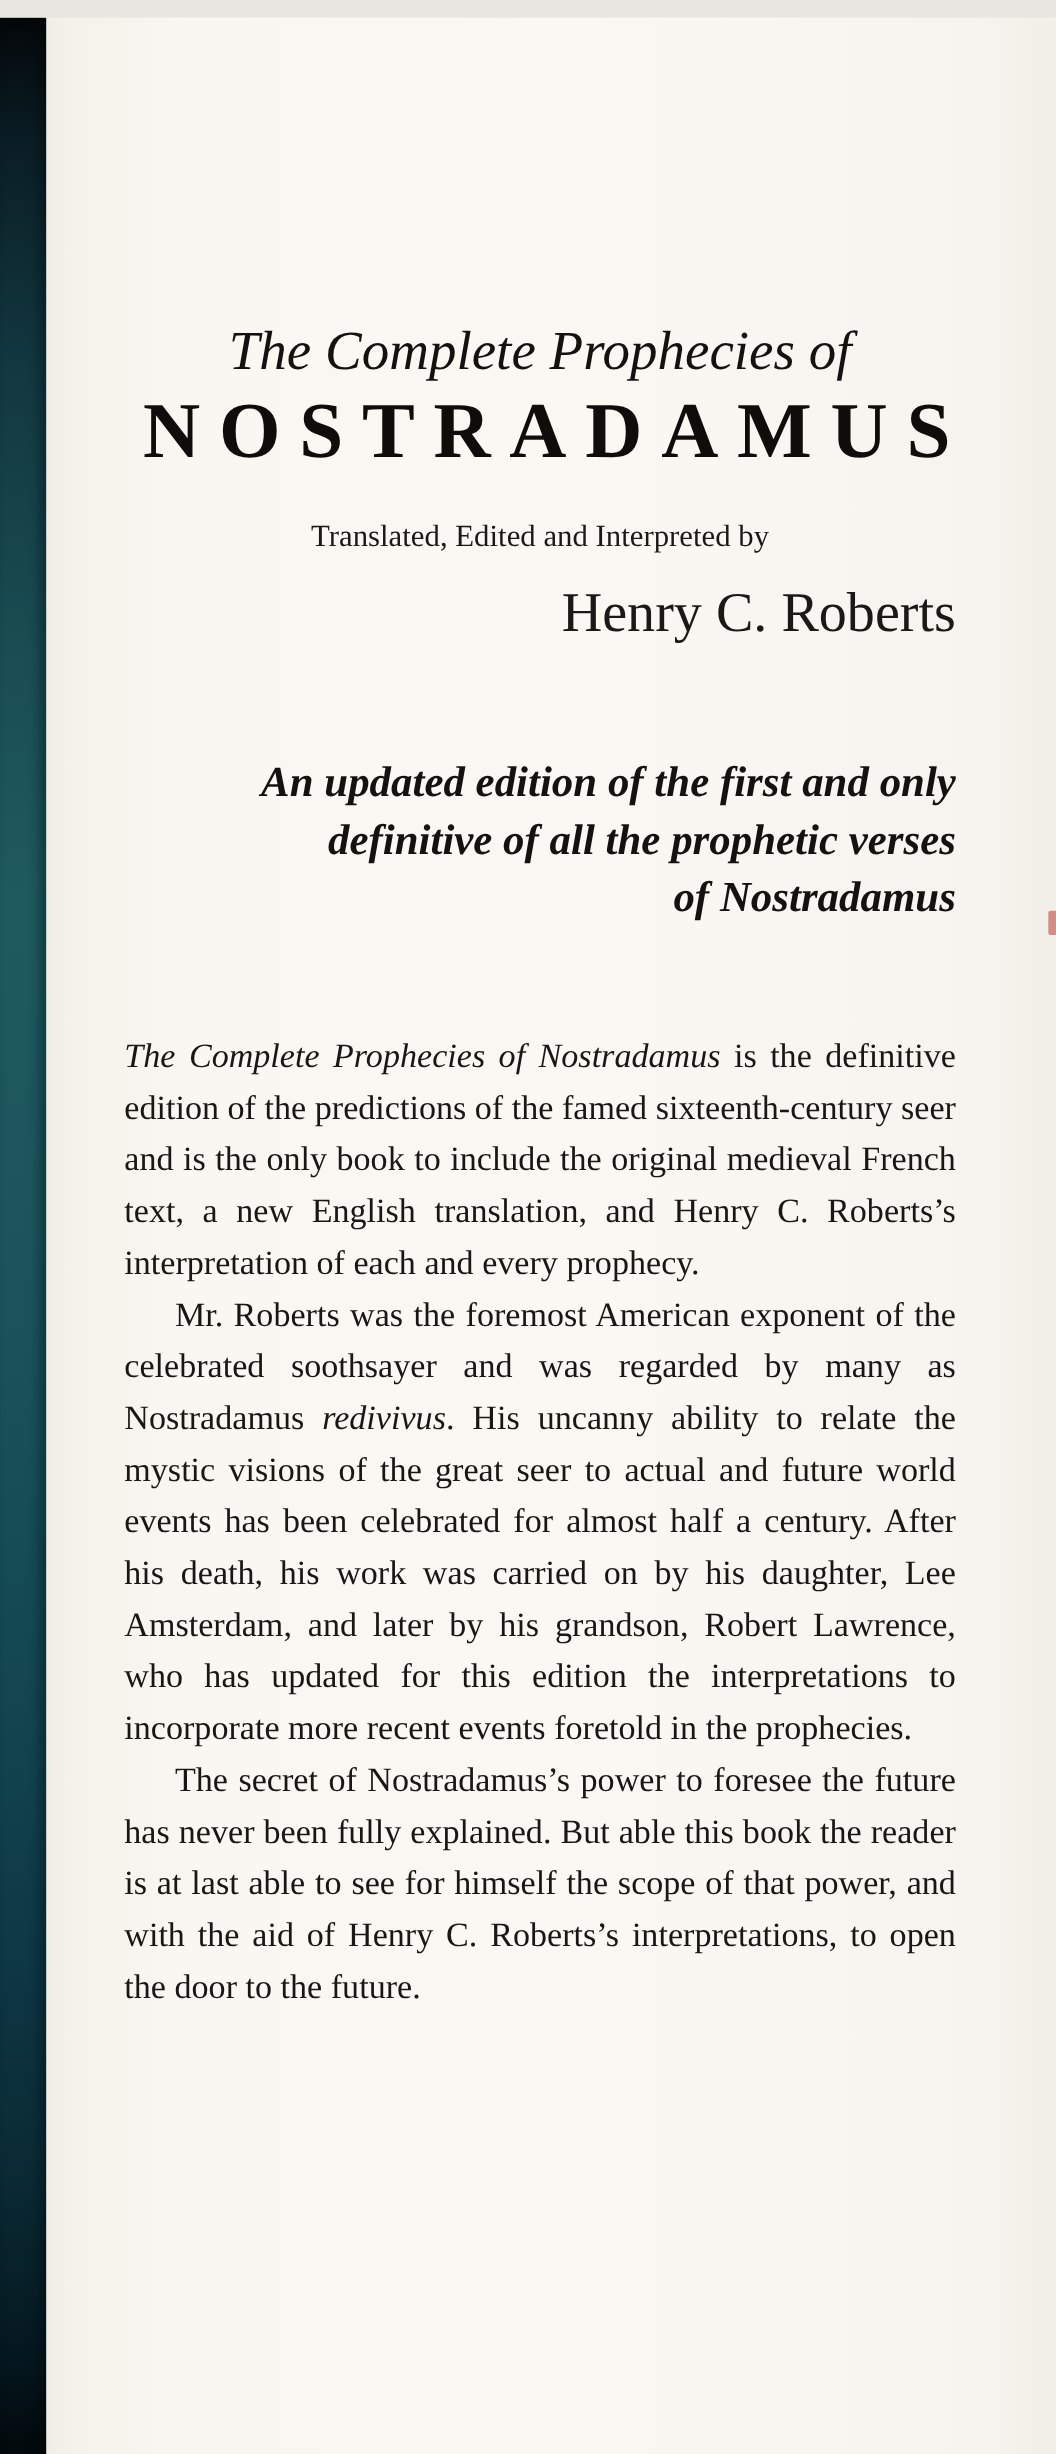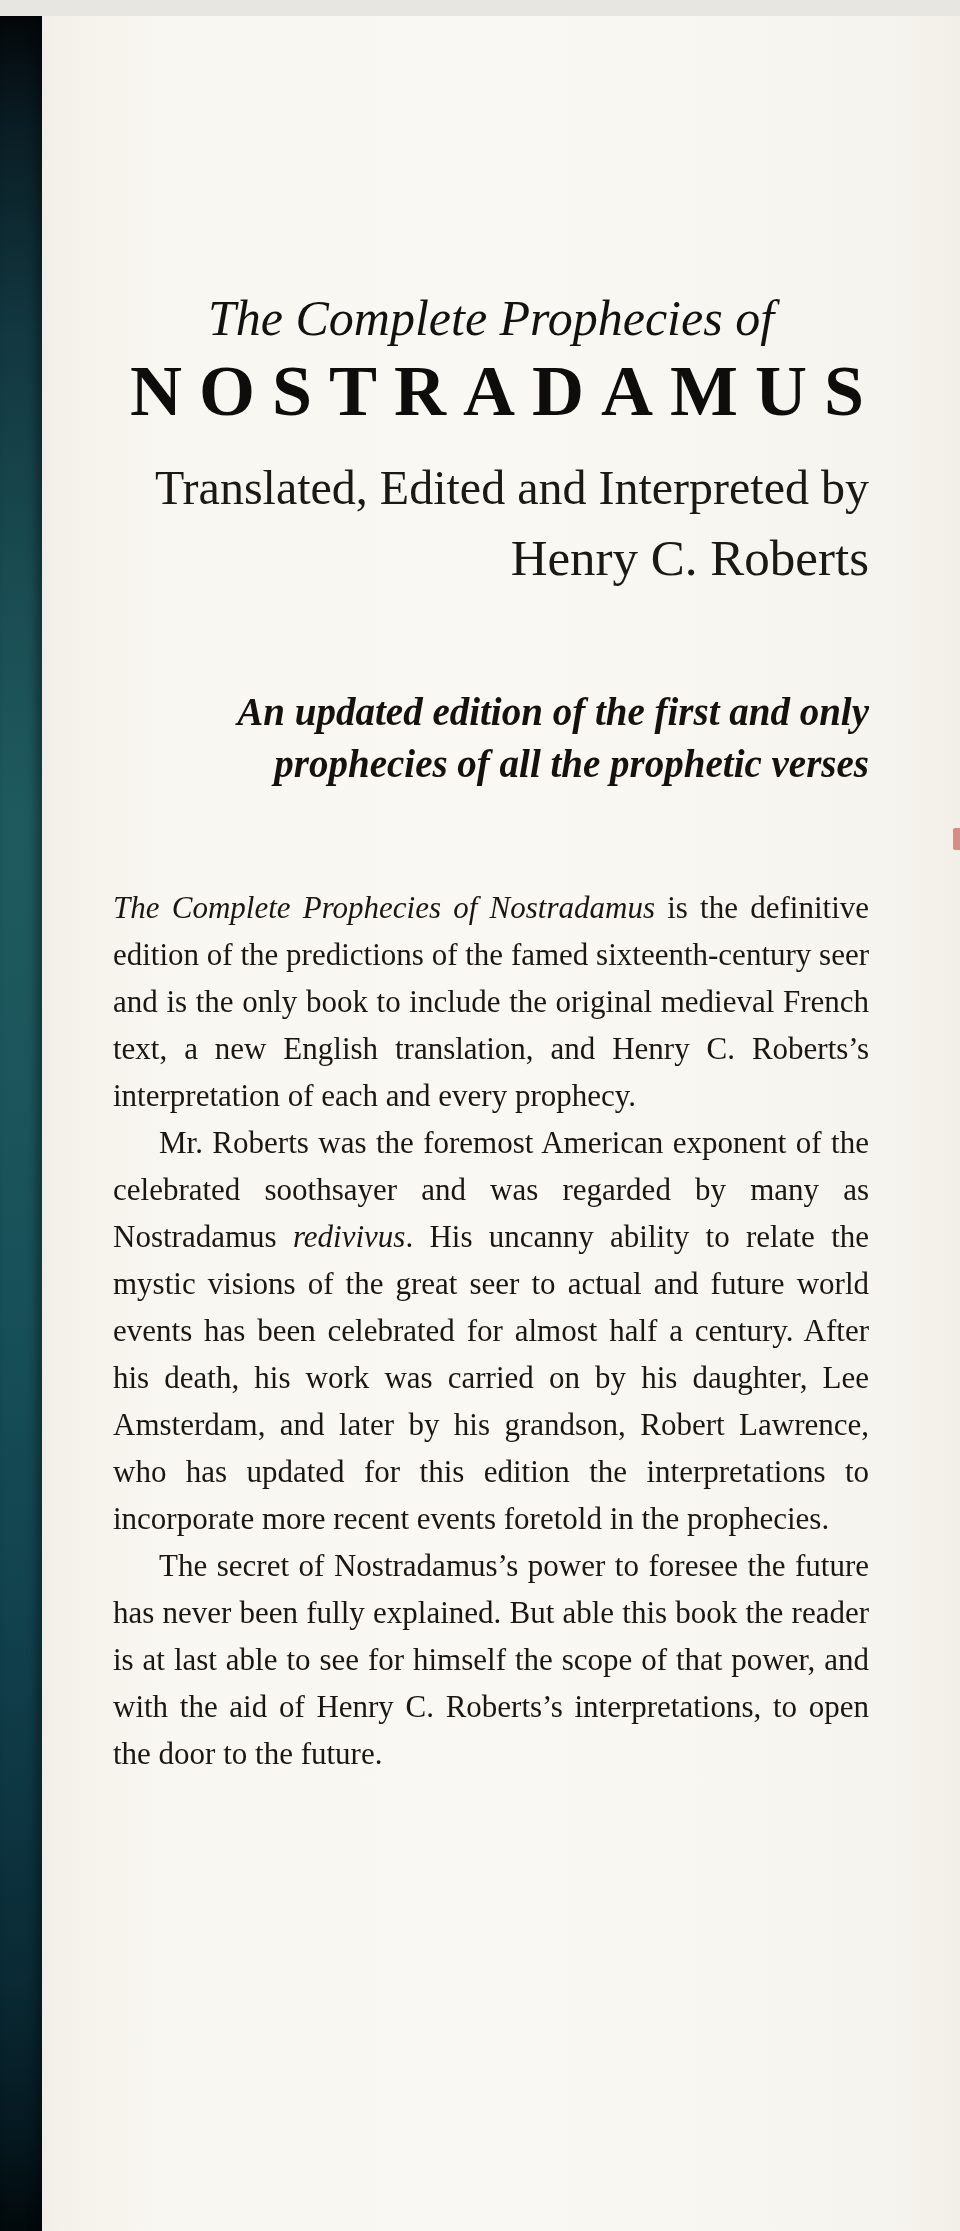--- a/index.html
+++ b/index.html
@@ -75,22 +75,22 @@
     text-align: center;
     font-weight: 700;
     font-size: 72px;
     line-height: 70px;
     letter-spacing: 17px;
     text-indent: 17px; 
     color: #0f0d0b;
   }
   .byline {
     margin-top: 40px;
-    text-align: right;
-    font-size: 48px;
+    text-align: center;
+    font-size: 28px;
     line-height: 44px;
   }
   .author {
     margin-top: 18px;
     text-align: right;
     font-size: 51px;
     line-height: 60px;
   }
   .tagline {
     margin-top: 98px;
@@ -132,21 +132,22 @@
     <div class="series-line">The Complete Prophecies of</div>
 
     <div class="title-main">NOSTRADAMUS</div>
 
     <div class="byline">Translated, Edited and Interpreted by</div>
 
     <div class="author">Henry C. Roberts</div>
 
     <div class="tagline">
       <div>An updated edition of the first and only</div>
-      <div>prophecies of all the prophetic verses</div>
+      <div>definitive of all the prophetic verses</div>
+      <div>of Nostradamus</div>
     </div>
 
     <div class="body-block">
 
       <p><span class="i">The Complete Prophecies of Nostradamus</span><span> is the definitive edition of the predictions of the famed sixteenth-century seer and is the only book to include the original medieval French text, a new English translation, and Henry C. Roberts’s interpretation of each and every prophecy.</span></p>
 
       <p class="indent"><span>Mr. Roberts was the foremost American exponent of the celebrated soothsayer and was regarded by many as Nostradamus </span><span class="i">redivivus</span><span>. His uncanny ability to relate the mystic visions of the great seer to actual and future world events has been celebrated for almost half a century. After his death, his work was carried on by his daughter, Lee Amsterdam, and later by his grandson, Robert Lawrence, who has updated for this edition the interpretations to incorporate more recent events foretold in the prophecies.</span></p>
 
       <p class="indent"><span>The secret of Nostradamus’s power to foresee the future has never been fully explained. But able this book the reader is at last able to see for himself the scope of that power, and with the aid of Henry C. Roberts’s interpretations, to open the door to the future.</span></p>
 

